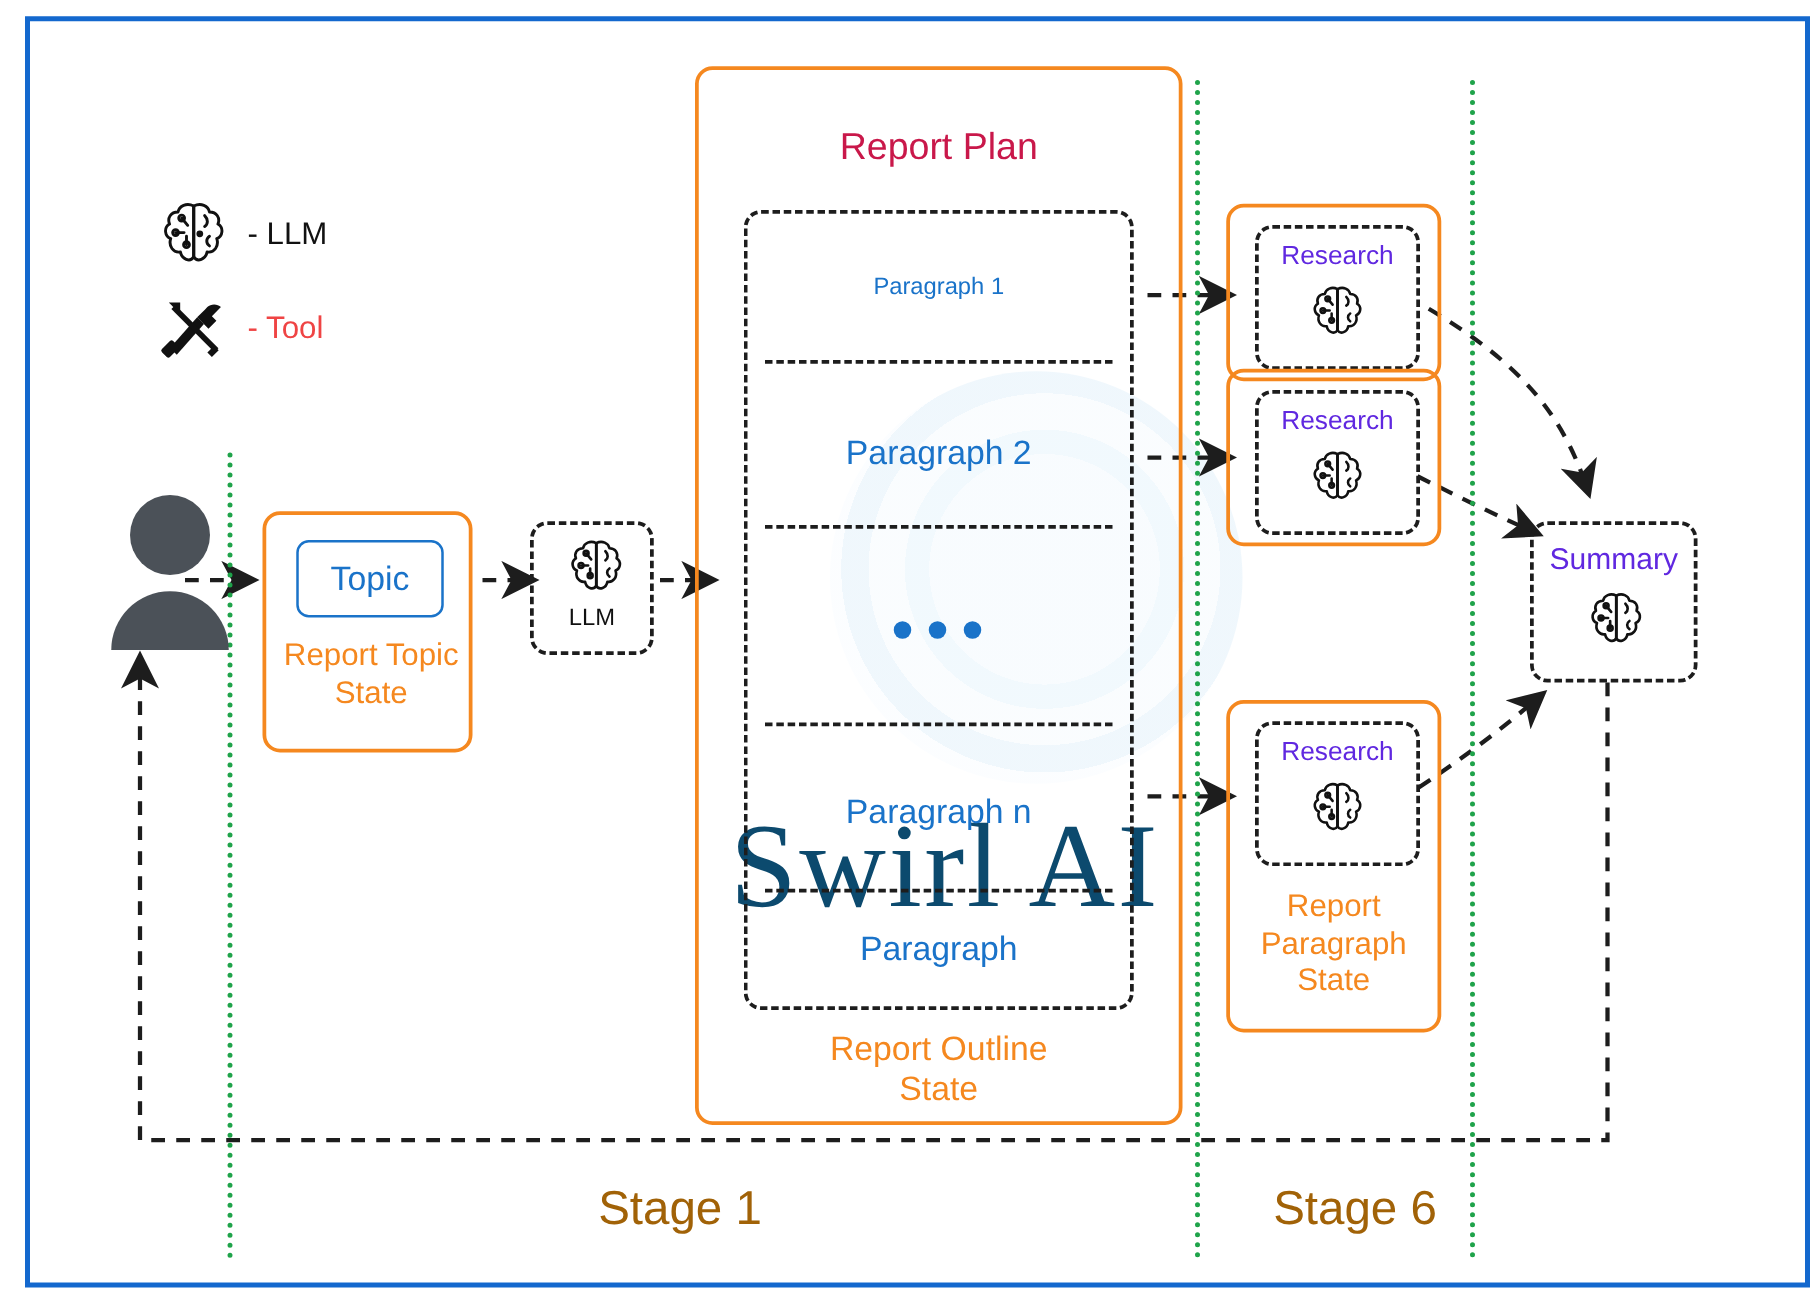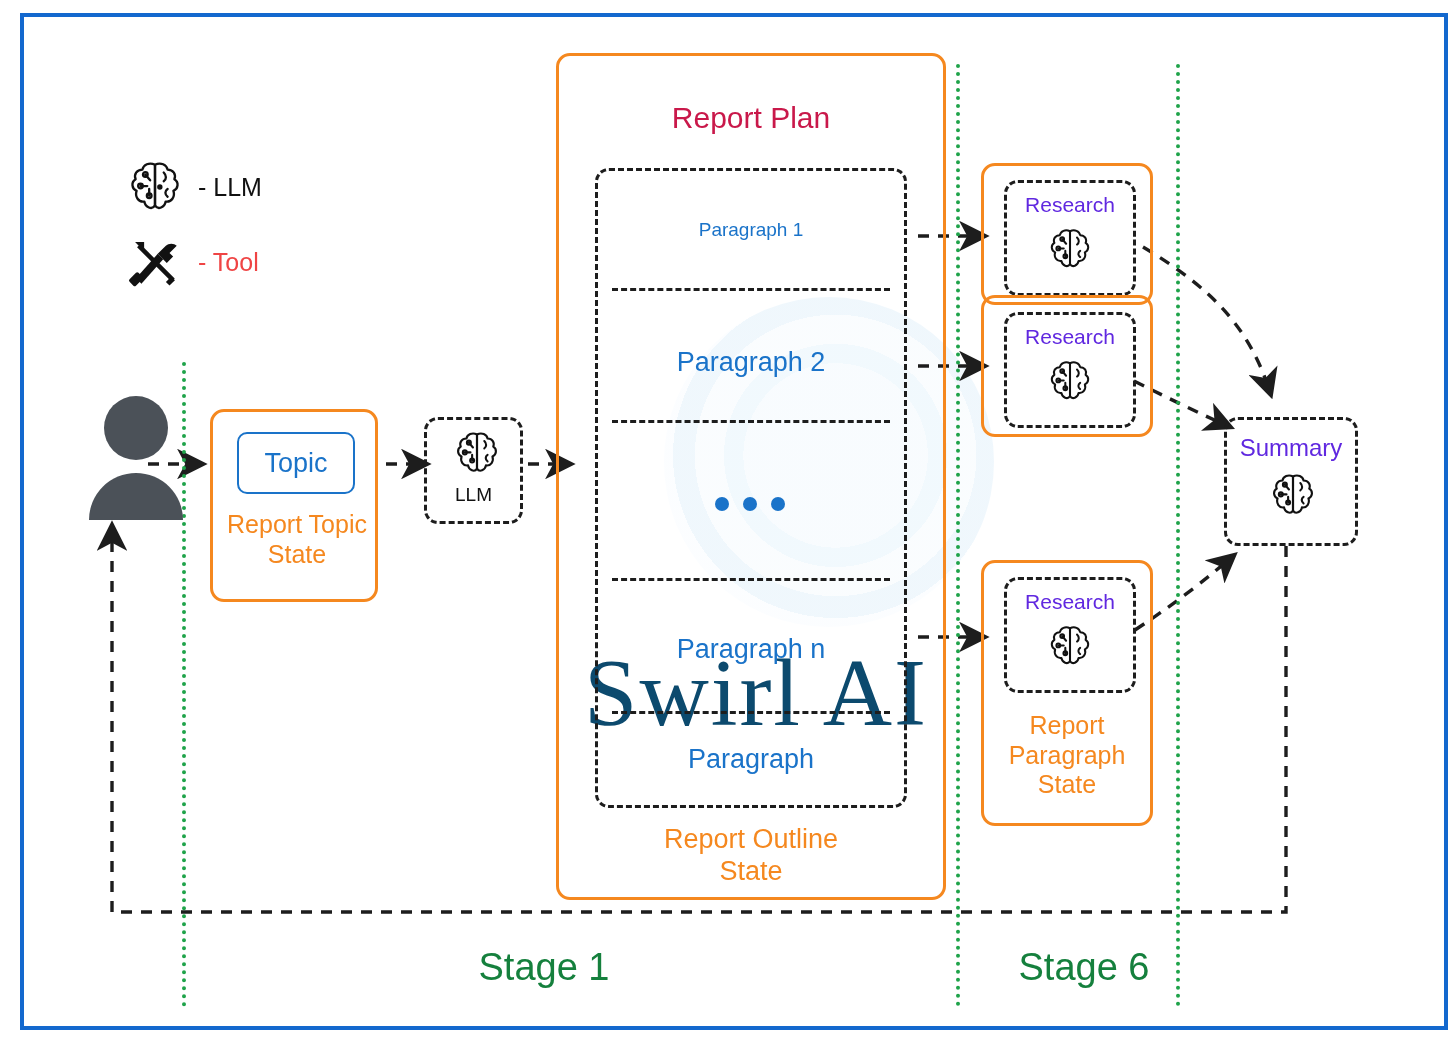--- a/index.html
+++ b/index.html
@@ -31,21 +31,21 @@
     border:3px dashed #1d1d1d;border-radius:14px;background:transparent;
   }
   .blue-box{
     border:2.5px solid #1a73c9;border-radius:10px;background:transparent;
   }
   .lbl{position:absolute;text-align:center;line-height:1.18;white-space:pre-line;}
   .lbl-orange{color:#F5881F;}
   .lbl-blue{color:#1a73c9;}
   .lbl-purple{color:#6028E0;}
   .lbl-crimson{color:#C9184A;}
-  .lbl-green{color:#15803d;}
+  .lbl-green{color:#a16207;}
   .dotted-divider{
     position:absolute;width:0;border-left:4px dotted #1FA34A;
   }
   .hr-dash{position:absolute;border-top:3px dashed #1d1d1d;}
   .brain{display:block;}
   .center{display:flex;align-items:center;justify-content:center;}
   .dots3{position:absolute;display:flex;gap:14px;}
   .dots3 i{width:14px;height:14px;border-radius:50%;background:#1a73c9;display:block;}
 </style>
 </head>

